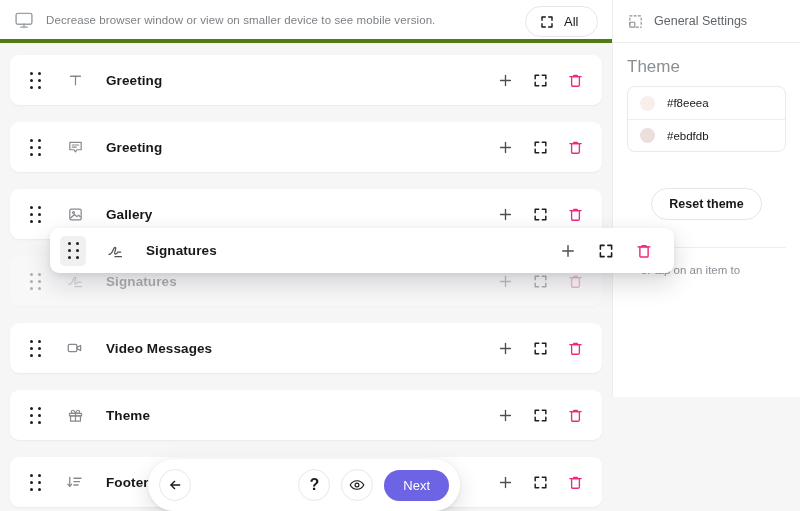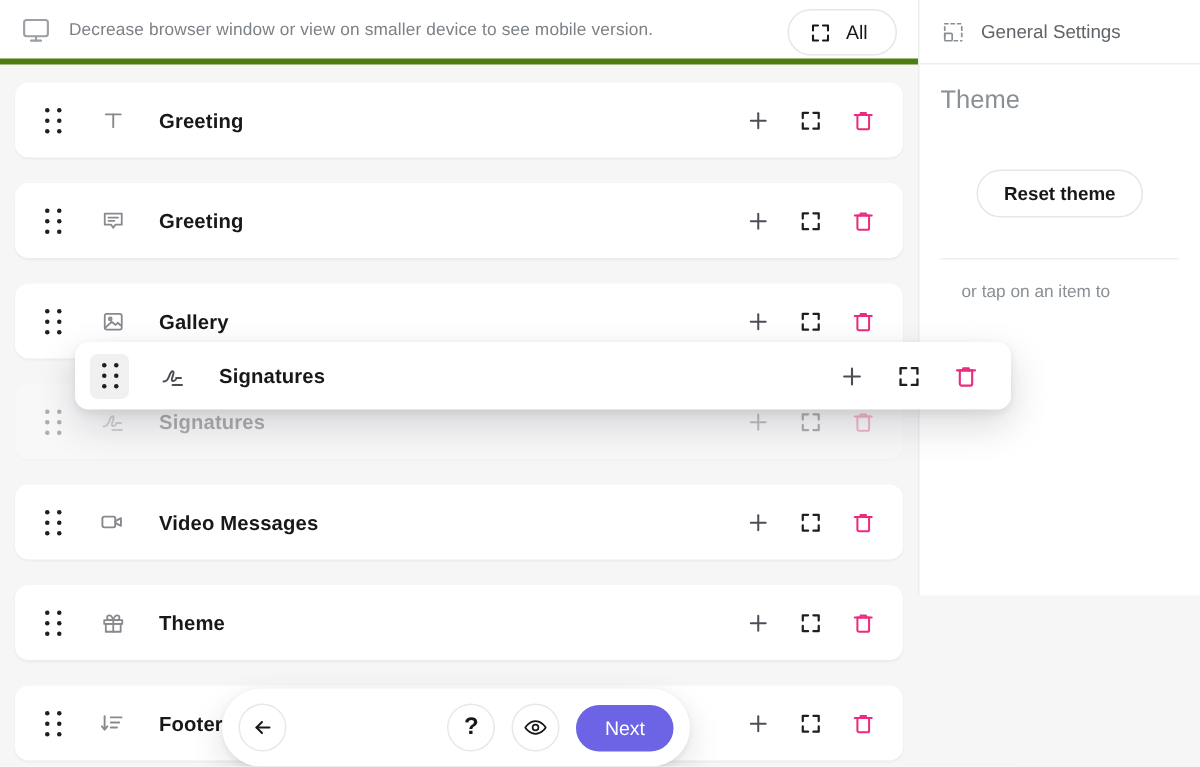--- a/index.html
+++ b/index.html
@@ -489,20 +489,30 @@
           <rect x="4" y="13" width="7" height="7" rx="1"></rect>
           <path d="M20 7v3M20 13v3M13 20h3M19 20h1" stroke-dasharray="3 3"></path>
         </svg>
       </span>
       <span class="ttl">General Settings</span>
     </div>
 
     <div class="side-body">
       <div class="side-sub">Theme</div>
 
+      <div class="swatch-box">
+        <div class="swatch-row">
+          <span class="sw-dot" style="background:#f8eeea"></span>
+          <span class="sw-val">#f8eeea</span>
+        </div>
+        <div class="swatch-row">
+          <span class="sw-dot" style="background:#ebdfdb"></span>
+          <span class="sw-val">#ebdfdb</span>
+        </div>
+      </div>
 
       <div class="reset-wrap">
         <button class="reset-btn">Reset theme</button>
       </div>
 
       <div class="side-divider"></div>
       <div class="side-hint">or tap on an item to</div>
     </div>
   </div>
 

